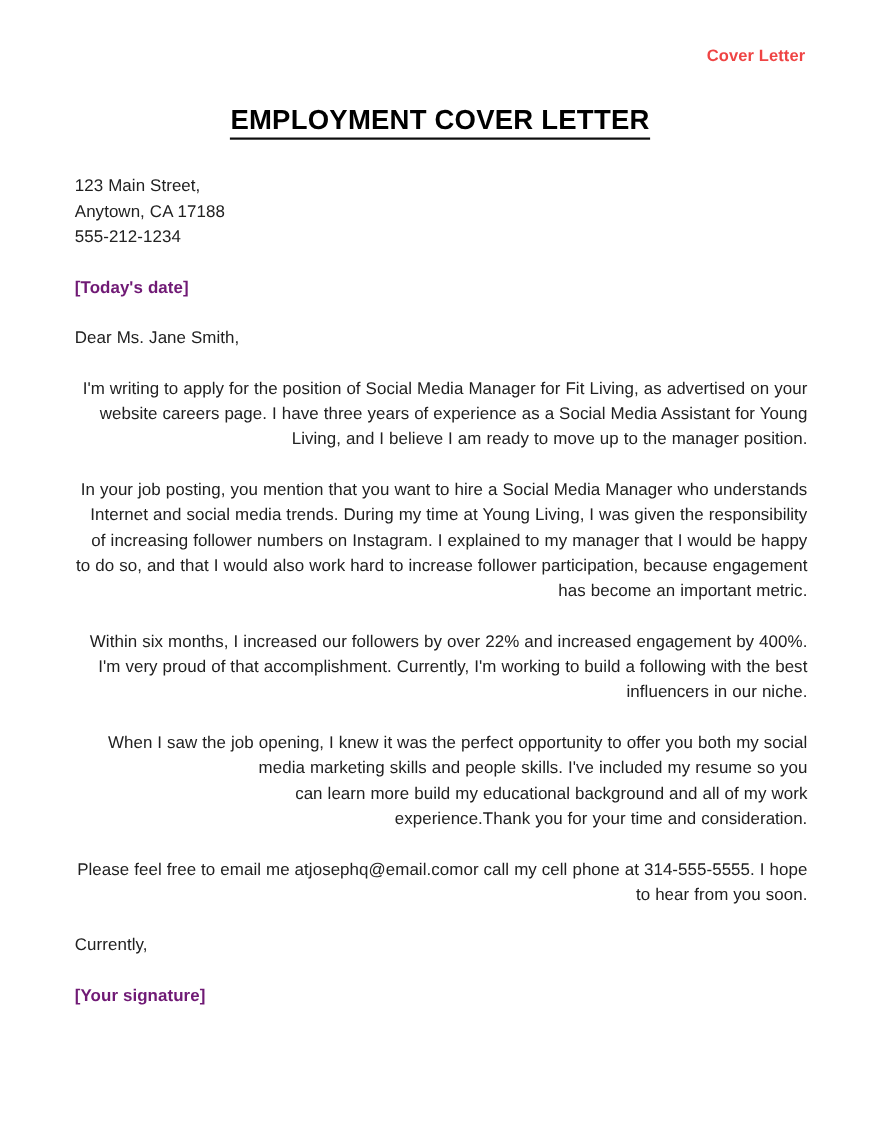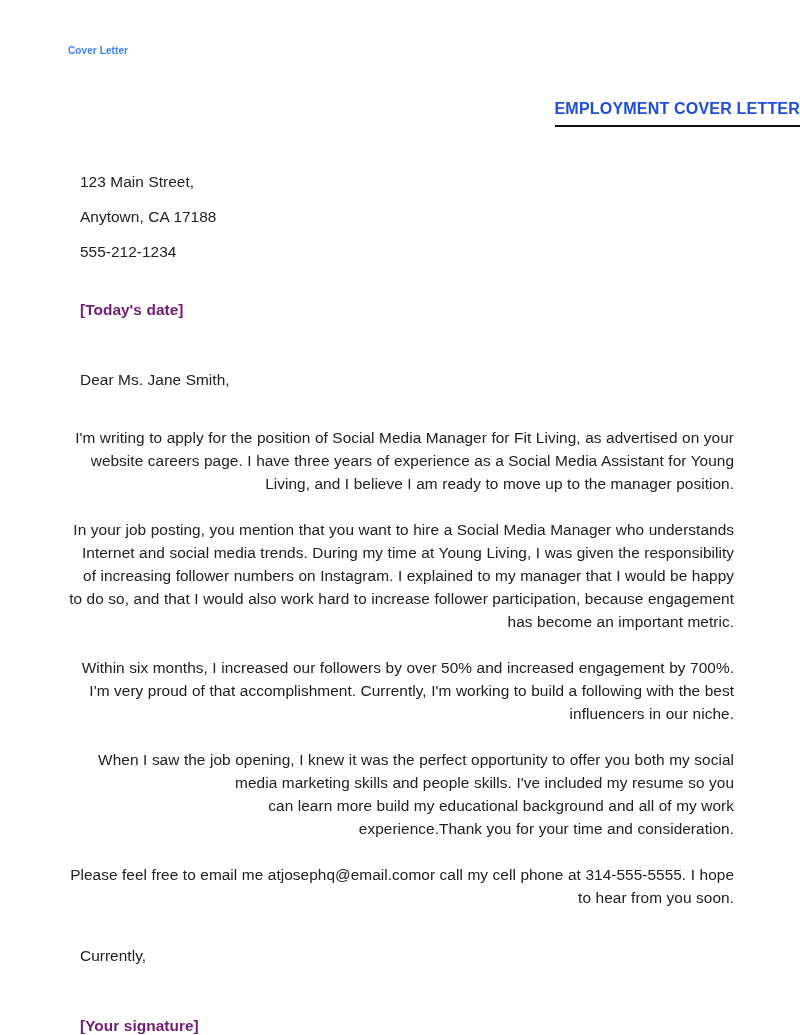--- a/index.html
+++ b/index.html
@@ -19,55 +19,56 @@
     height: 1035px;
     background: #ffffff;
     overflow: hidden;
     box-sizing: border-box;
   }
   .doc-header {
     position: absolute;
     top: 43px;
     left: 68px;
     right: 68px;
-    font-size: 10px;
+    text-align: right;
+    font-size: 15px;
     font-weight: bold;
     letter-spacing: 0.1px;
-    color: #3b82f6;
+    color: #ef4444;
     line-height: 16px;
   }
   .doc-title {
     position: absolute;
     top: 94px;
     left: 0;
     width: 800px;
-    text-align: right;
-    font-size: 16px;
+    text-align: center;
+    font-size: 25px;
     font-weight: bold;
     letter-spacing: 0.2px;
-    color: #1d4ed8;
+    color: #000000;
     line-height: 30px;
   }
   .doc-title .title-text {
     display: inline-block;
     border-bottom: 2.5px solid #0d0d0d;
     padding-bottom: 1px;
   }
   .body-area {
     position: absolute;
     top: 158px;
     left: 68px;
     width: 666px;
   }
   .blk {
     font-size: 15.4px;
     line-height: 23px;
     color: #212121;
     letter-spacing: 0.05px;
-    margin: 12px;
+    margin: 0;
     word-spacing: 0.2px;
   }
   .blk.bold {
     font-weight: bold;
     color: #701a75;
   }
   .gap-address { margin-bottom: 0; }
   .spacer-sm { height: 23px; }
   .spacer-md { height: 23px; }
   .para { margin: 0; text-align: right; }
@@ -101,21 +102,21 @@
     <div class="spacer-sm"></div>
 
     <p class="blk para">I'm writing to apply for the position of Social Media Manager for Fit Living, as advertised on your website careers page. I have three years of experience as a Social Media Assistant for Young Living, and I believe I am ready to move up to the manager position.</p>
 
     <div class="spacer-md"></div>
 
     <p class="blk para">In your job posting, you mention that you want to hire a Social Media Manager who understands Internet and social media trends. During my time at Young Living, I was given the responsibility of increasing follower numbers on Instagram. I explained to my manager that I would be happy to do so, and that I would also work hard to increase follower participation, because engagement has become an important metric.</p>
 
     <div class="spacer-md"></div>
 
-    <p class="blk para">Within six months, I increased our followers by over 50% and increased engagement by 700%. I'm very proud of that accomplishment. Currently, I'm working to build a following with the best influencers in our niche.</p>
+    <p class="blk para">Within six months, I increased our followers by over 22% and increased engagement by 400%. I'm very proud of that accomplishment. Currently, I'm working to build a following with the best influencers in our niche.</p>
 
     <div class="spacer-md"></div>
 
     <div class="blk para">
       <span>When I saw the job opening, I knew it was the perfect opportunity to offer you both my social media marketing skills and people skills. I've included my resume so you</span><br>
       <span>can learn more build my educational background and all of my work</span><br>
       <span>experience.Thank you for your time and consideration.</span>
     </div>
 
     <div class="spacer-md"></div>

